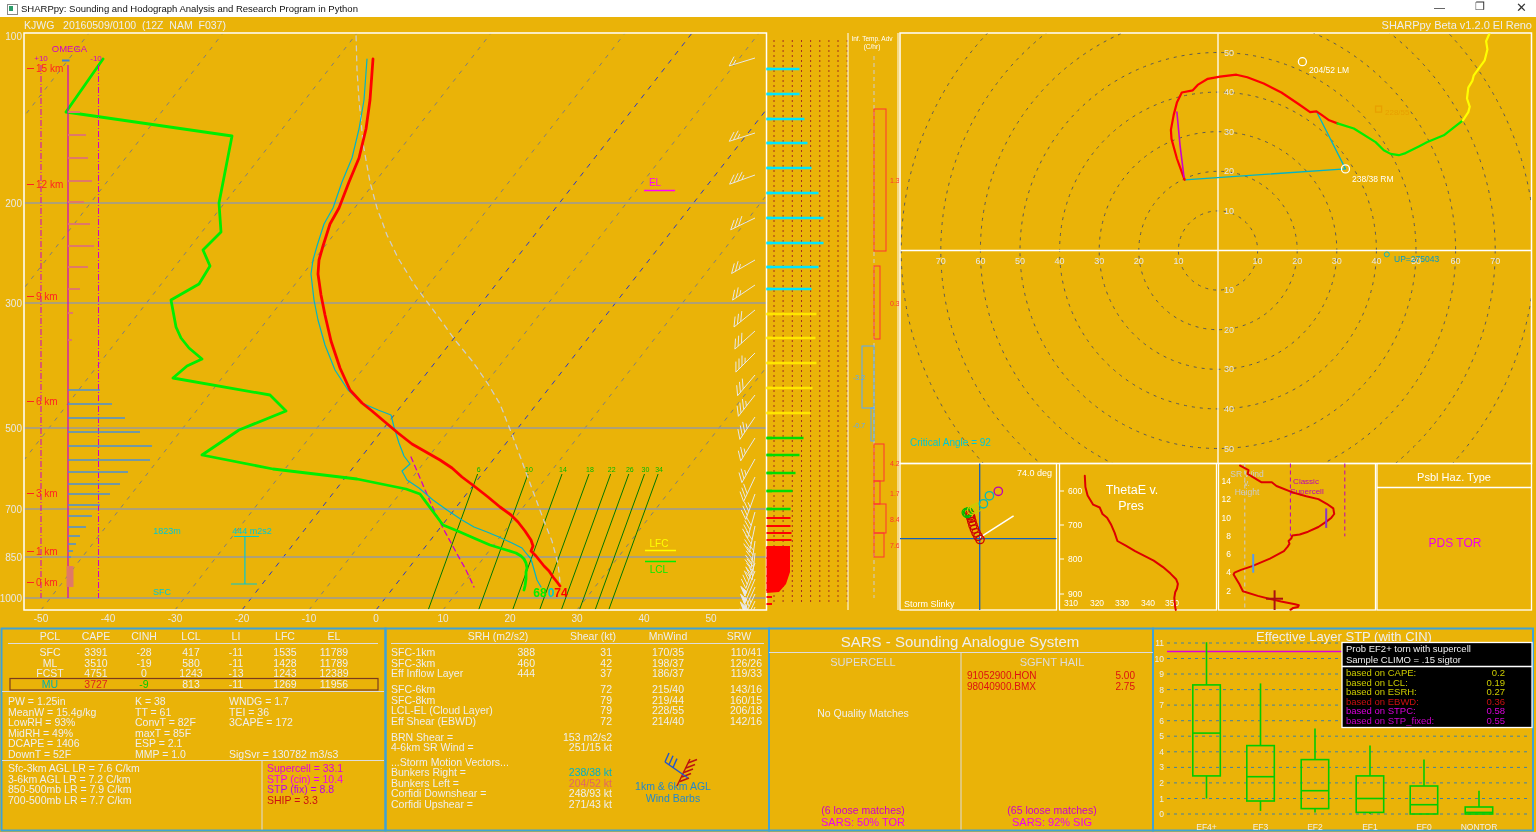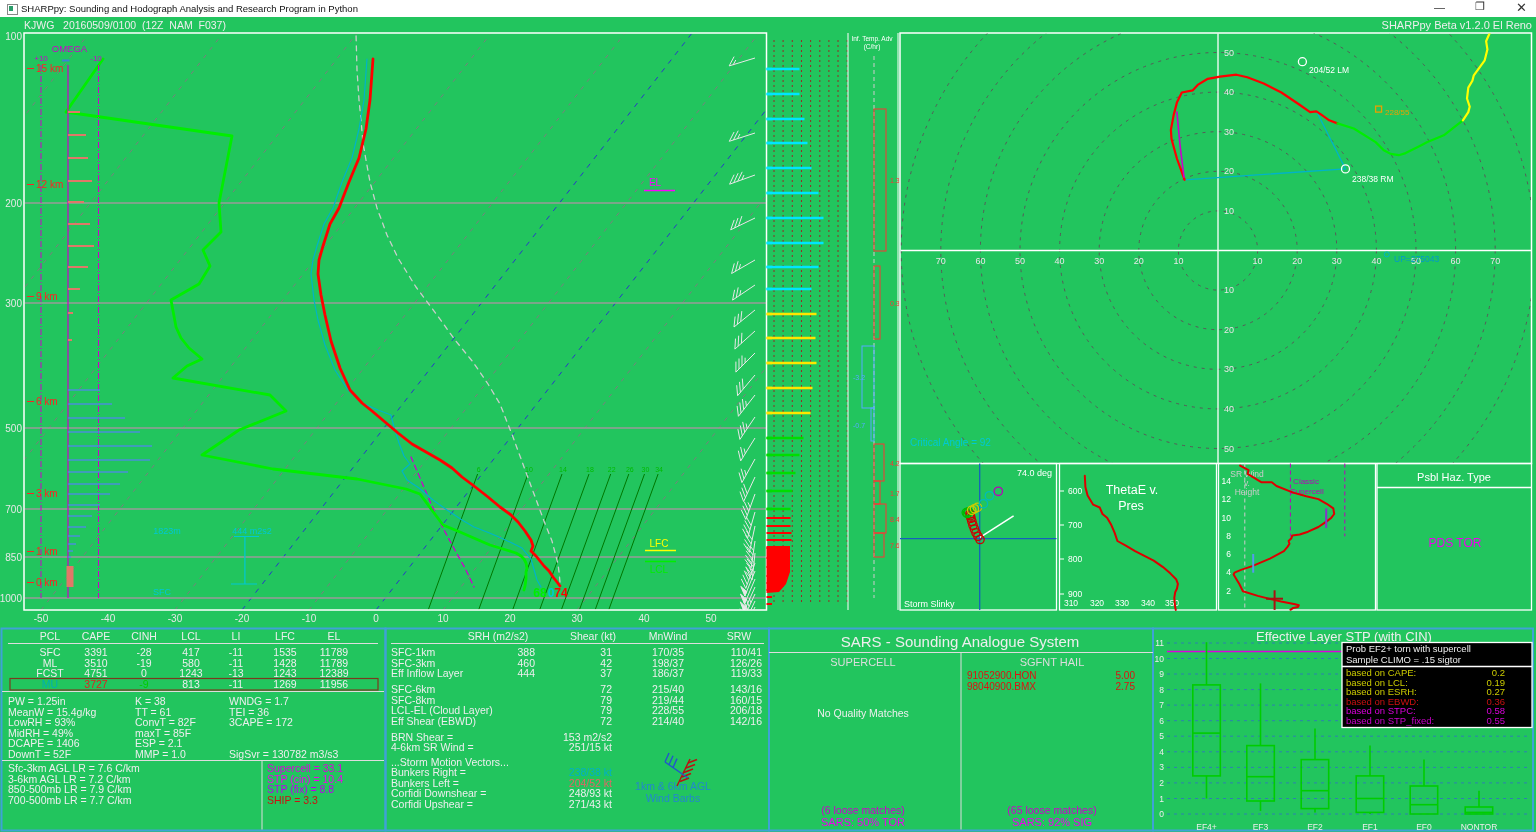--- a/index.html
+++ b/index.html
@@ -1,15 +1,15 @@
 <!DOCTYPE html>
 <html><head><meta charset="utf-8"><style>
 html,body{margin:0;padding:0;background:#000;}
 *{font-family:"Liberation Sans",sans-serif;}
-#app{position:relative;width:1536px;height:832px;background:#22c55e;overflow:hidden;}
+#app{position:relative;width:1536px;height:832px;background:#eab308;overflow:hidden;}
 #tb{position:absolute;top:0;left:0;width:1536px;height:17px;background:#ffffff;}
 #tb .t{position:absolute;left:21px;top:2.5px;font-size:9.5px;color:#111;}
 #tb .ic{position:absolute;left:7px;top:4px;width:9px;height:9px;border:1px solid #888;background:#fff;}
 #tb .ic:before{content:"";position:absolute;left:1px;top:1px;width:4px;height:5px;background:#2a9c6a;}
 #tb .b{position:absolute;top:0px;font-size:11px;color:#333;}
 </style></head><body>
 <div id="app">
 <div id="tb">
       <span class="ic"></span>
       <span class="t">SHARPpy: Sounding and Hodograph Analysis and Research Program in Python</span>

